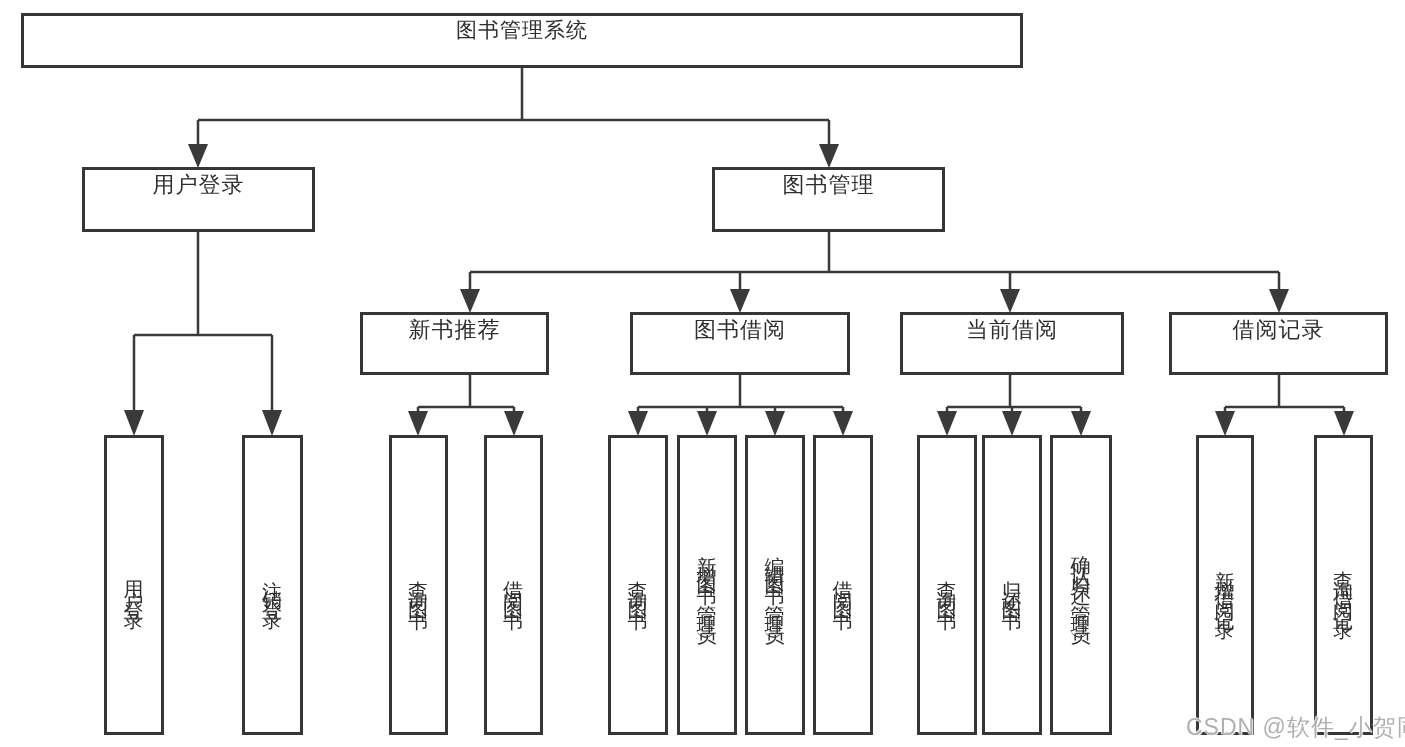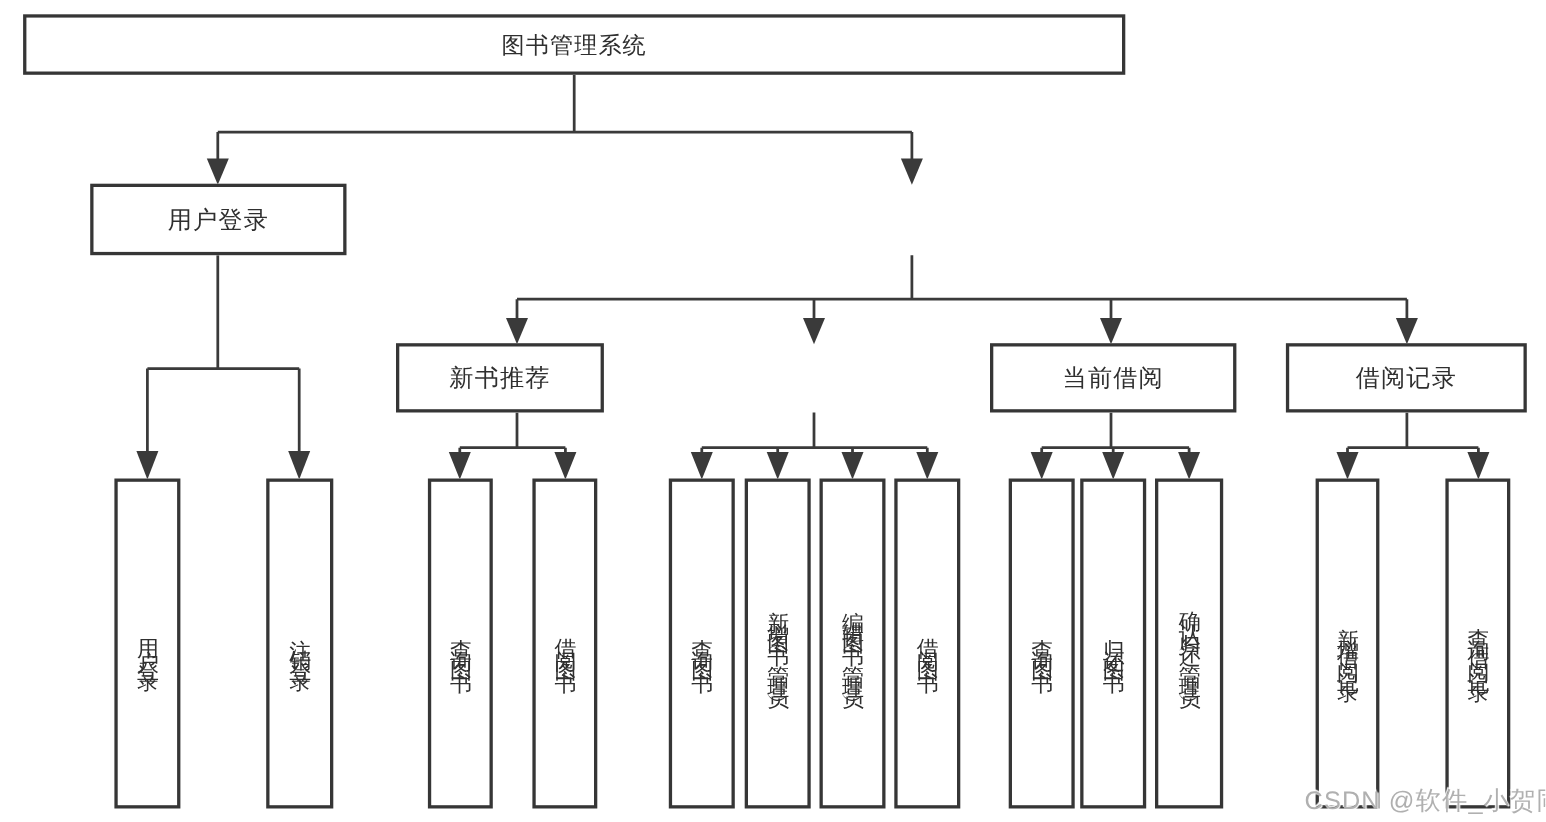--- a/index.html
+++ b/index.html
@@ -10,21 +10,21 @@
     overflow:hidden;
     font-family:"Liberation Sans", sans-serif;
   }
   svg.connectors { position:absolute; left:0; top:0; }
   .box {
     position:absolute;
     box-sizing:border-box;
     border:3px solid #363636;
     background:#ffffff;
     display:flex;
-    align-items:center;
+    align-items:flex-start;
     justify-content:center;
     color:#2f2f2f;
     font-size:22px;
     letter-spacing:1px;
     white-space:nowrap;
   }
   .box.root { font-size:21px; }
   .vbox {
     position:absolute;
     box-sizing:border-box;
@@ -94,23 +94,29 @@
     </g>
   </svg>
 
   <div class="box root" style="left:21px; top:13px; width:1002px; height:55px;">
     <span>图书管理系统</span>
   </div>
 
   <div class="box" style="left:82px; top:167px; width:233px; height:65px;">
     <span>用户登录</span>
   </div>
+  <div class="box" style="left:712px; top:167px; width:233px; height:65px;">
+    <span>图书管理</span>
+  </div>
 
   <div class="box" style="left:360px; top:312px; width:189px; height:63px;">
     <span>新书推荐</span>
+  </div>
+  <div class="box" style="left:630px; top:312px; width:220px; height:63px;">
+    <span>图书借阅</span>
   </div>
   <div class="box" style="left:900px; top:312px; width:224px; height:63px;">
     <span>当前借阅</span>
   </div>
   <div class="box" style="left:1169px; top:312px; width:219px; height:63px;">
     <span>借阅记录</span>
   </div>
 
   <div class="vbox" style="left:104px; top:435px; width:60px; height:300px;">
     <span class="vtext">用户登录</span>

